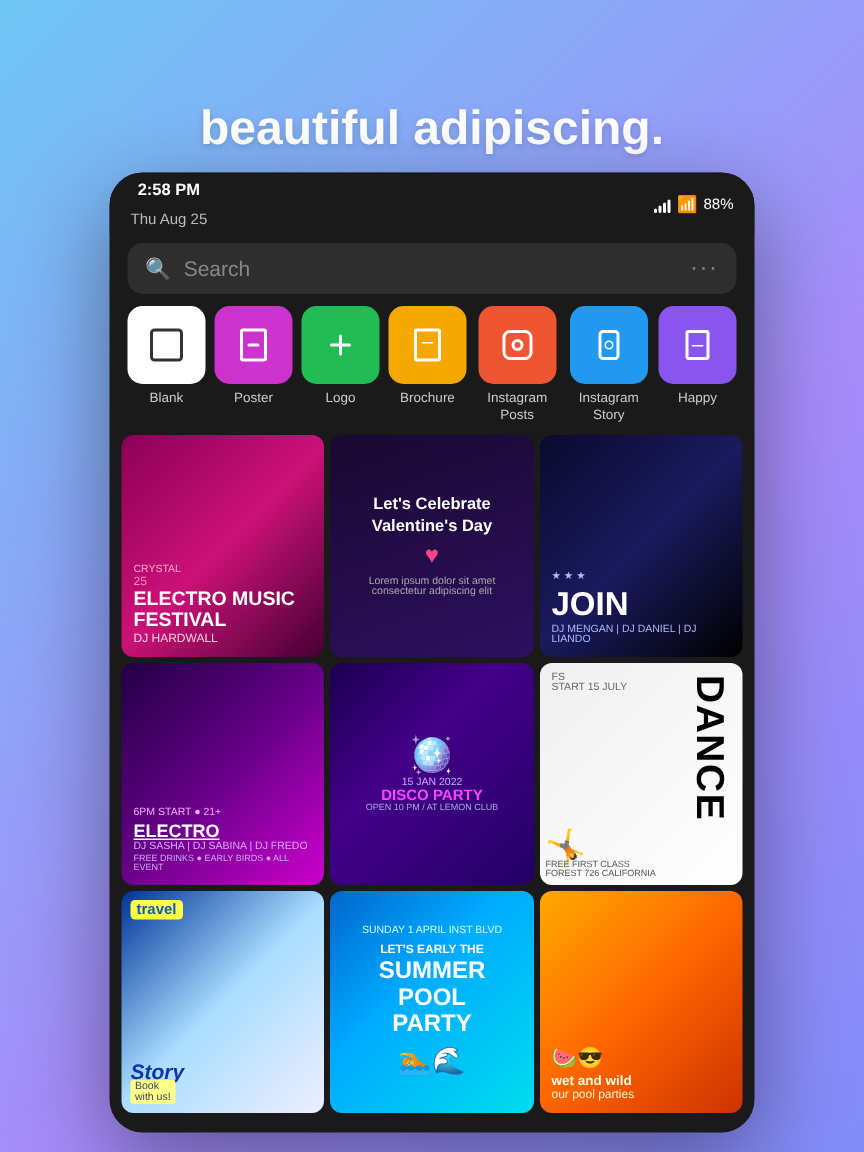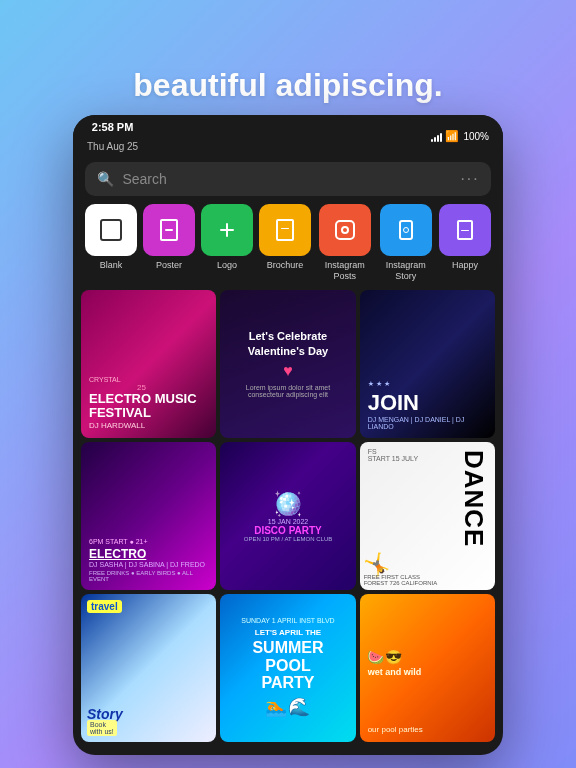--- a/index.html
+++ b/index.html
@@ -281,21 +281,21 @@
       <span class="date" style="font-size:10px;color:#bbb;">Thu Aug 25</span>
     </div>
     <div class="icons">
       <div class="signal-bars">
         <span style="height:30%"></span>
         <span style="height:50%"></span>
         <span style="height:70%"></span>
         <span style="height:90%"></span>
       </div>
       <span>📶</span>
-      <span style="font-size:10px;">100%</span>
+      <span style="font-size:10px;">88%</span>
     </div>
   </div>
 
   <div class="search-bar">
     <span class="search-icon-wrap">🔍</span>
     <span class="search-text">Search</span>
     <span class="search-dots">···</span>
   </div>
 
   <div class="categories">
@@ -359,21 +359,21 @@
       <span class="category-label">Happy</span>
     </div>
 
   </div>
 
   <div class="templates-grid">
 
     <div class="template-card t1">
       <div class="t1-content">
         <div class="t1-small">CRYSTAL</div>
-        <div style="font-size:8px;color:#ff88bb;margin-left:48px;">25</div>
+        <div style="font-size:8px;color:#ff88bb;">25</div>
         <div class="t1-main">ELECTRO MUSIC<br>FESTIVAL</div>
         <div class="t1-sub">DJ HARDWALL</div>
       </div>
     </div>
 
     <div class="template-card t2">
       <div class="t2-title">Let's Celebrate<br>Valentine's Day</div>
       <div class="t2-heart">♥</div>
       <div class="t2-text">Lorem ipsum dolor sit amet consectetur adipiscing elit</div>
     </div>
@@ -406,26 +406,26 @@
     </div>
 
     <div class="template-card t7">
       <div style="position:absolute;top:6px;left:6px;font-size:10px;font-weight:800;color:#1155cc;background:#ffff44;padding:1px 4px;border-radius:3px;">travel</div>
       <div style="position:absolute;bottom:20px;left:6px;font-size:14px;font-weight:900;color:#1133aa;font-style:italic;">Story</div>
       <div style="position:absolute;bottom:6px;left:6px;font-size:7px;color:#334466;background:#ffff88;padding:1px 3px;border-radius:2px;">Book<br>with us!</div>
     </div>
 
     <div class="template-card t8">
       <div style="font-size:7px;color:#ccffff;margin-bottom:4px;">SUNDAY 1 APRIL INST BLVD</div>
-      <div style="font-size:8px;font-weight:700;color:#fff;margin-bottom:2px;">LET'S APRIL THE</div>
+      <div style="font-size:8px;font-weight:700;color:#fff;margin-bottom:2px;">LET'S EARLY THE</div>
       <div style="font-size:16px;font-weight:900;color:#fff;line-height:1.1;text-align:center;">SUMMER<br>POOL<br>PARTY</div>
       <div style="font-size:18px;margin-top:4px;">🏊🌊</div>
     </div>
 
     <div class="template-card t9">
       <div style="font-size:14px;margin-bottom:2px;">🍉😎</div>
       <div style="font-size:9px;font-weight:800;color:#fffde0;">wet and wild</div>
-      <div style="font-size:8px;color:#fff3cc;margin-top:48px;">our pool parties</div>
+      <div style="font-size:8px;color:#fff3cc;">our pool parties</div>
     </div>
 
   </div>
 
 </div>
 
 </body></html>

